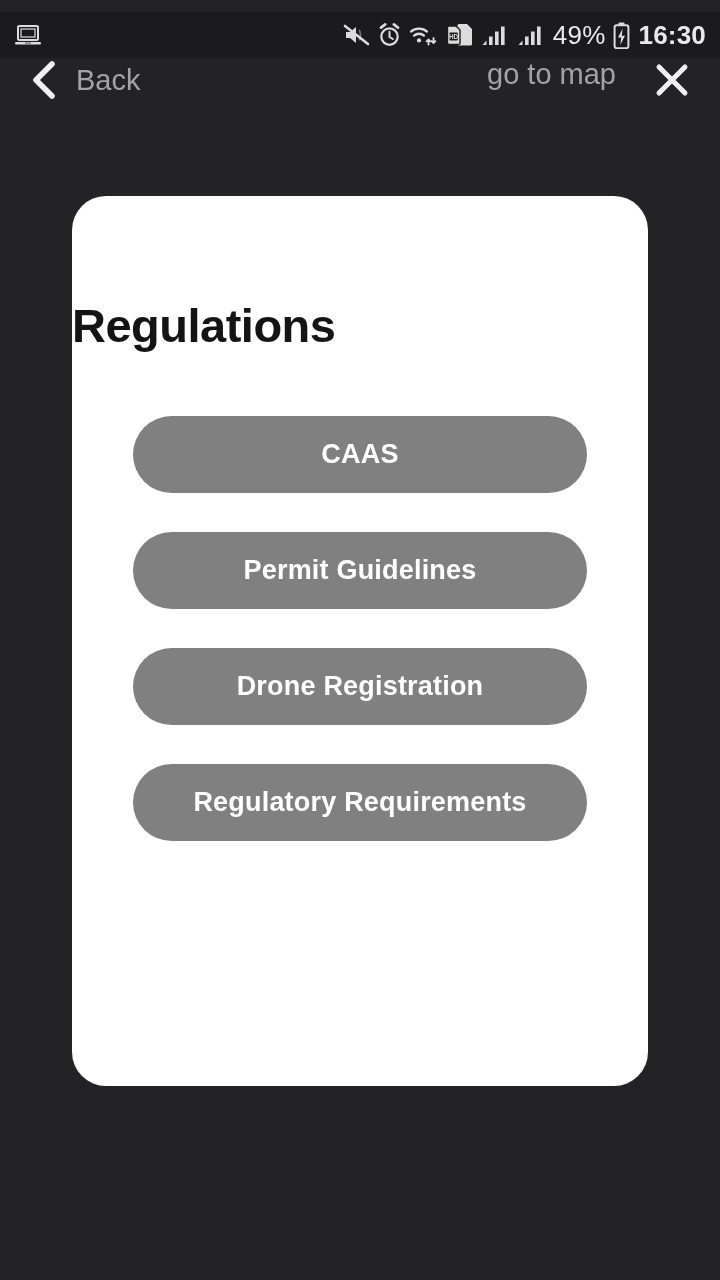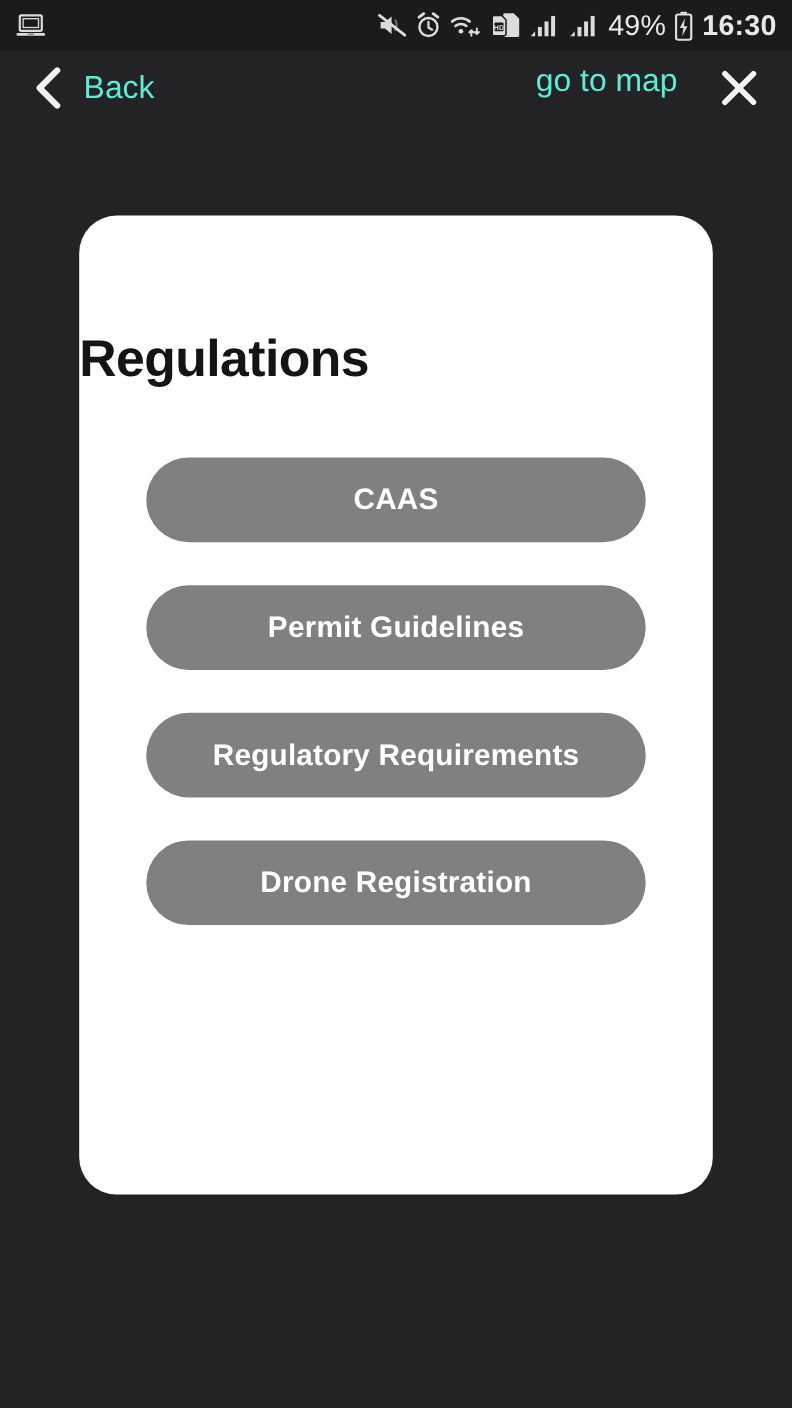--- a/index.html
+++ b/index.html
@@ -14,21 +14,21 @@
     background: #232326;
     font-family: "Liberation Sans", sans-serif;
     -webkit-font-smoothing: antialiased;
     overflow: hidden;
     position: relative;
   }
 
   
   .status-bar {
     position: absolute;
-    top: 0; left: 0;
+    top: 12px; left: 0;
     width: 720px;
     height: 46px;
     background: #1b1b1d;
     display: flex;
     align-items: center;
     justify-content: space-between;
     padding: 0 14px 0 14px;
   }
 
   .status-left {
@@ -77,21 +77,21 @@
     gap: 16px;
     cursor: pointer;
   }
 
   .nav-right {
     display: flex;
     gap: 36px;
   }
 
   .nav-label {
-    color: #5eead4;
+    color: #a3a3a3;
     font-size: 29px;
     font-weight: 400;
     line-height: 1;
     white-space: nowrap;
   }
 
   .back-chevron, .close-x { display: block; }
 
   
   .card {
@@ -253,16 +253,16 @@
   </div>
 </div>
 
 <div class="card">
 
   <div class="card-title">Regulations</div>
 
   <div class="button-list">
     <button class="pill-button">CAAS</button>
     <button class="pill-button">Permit Guidelines</button>
+    <button class="pill-button">Drone Registration</button>
     <button class="pill-button">Regulatory Requirements</button>
-    <button class="pill-button">Drone Registration</button>
   </div>
 </div>
 
 </body></html>

